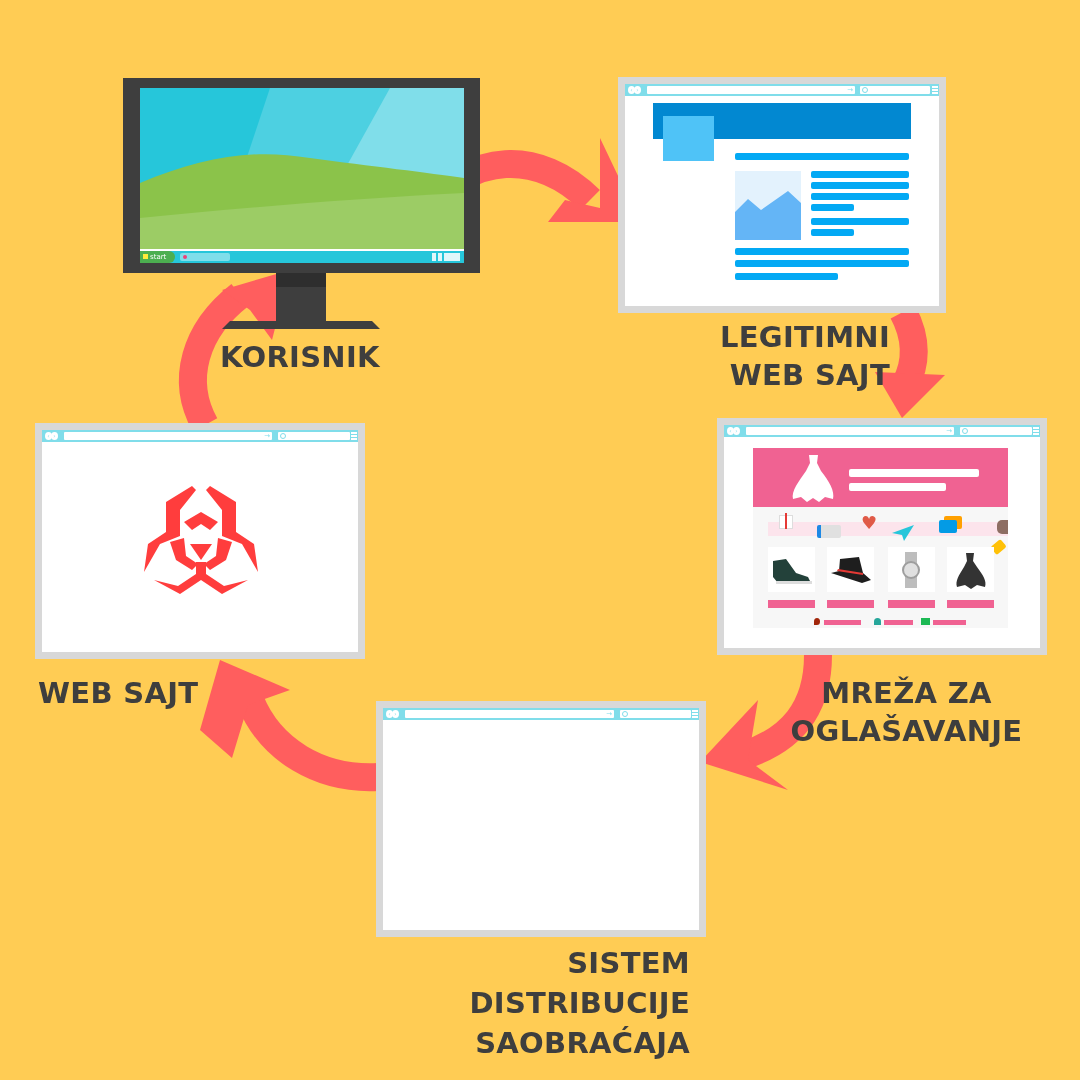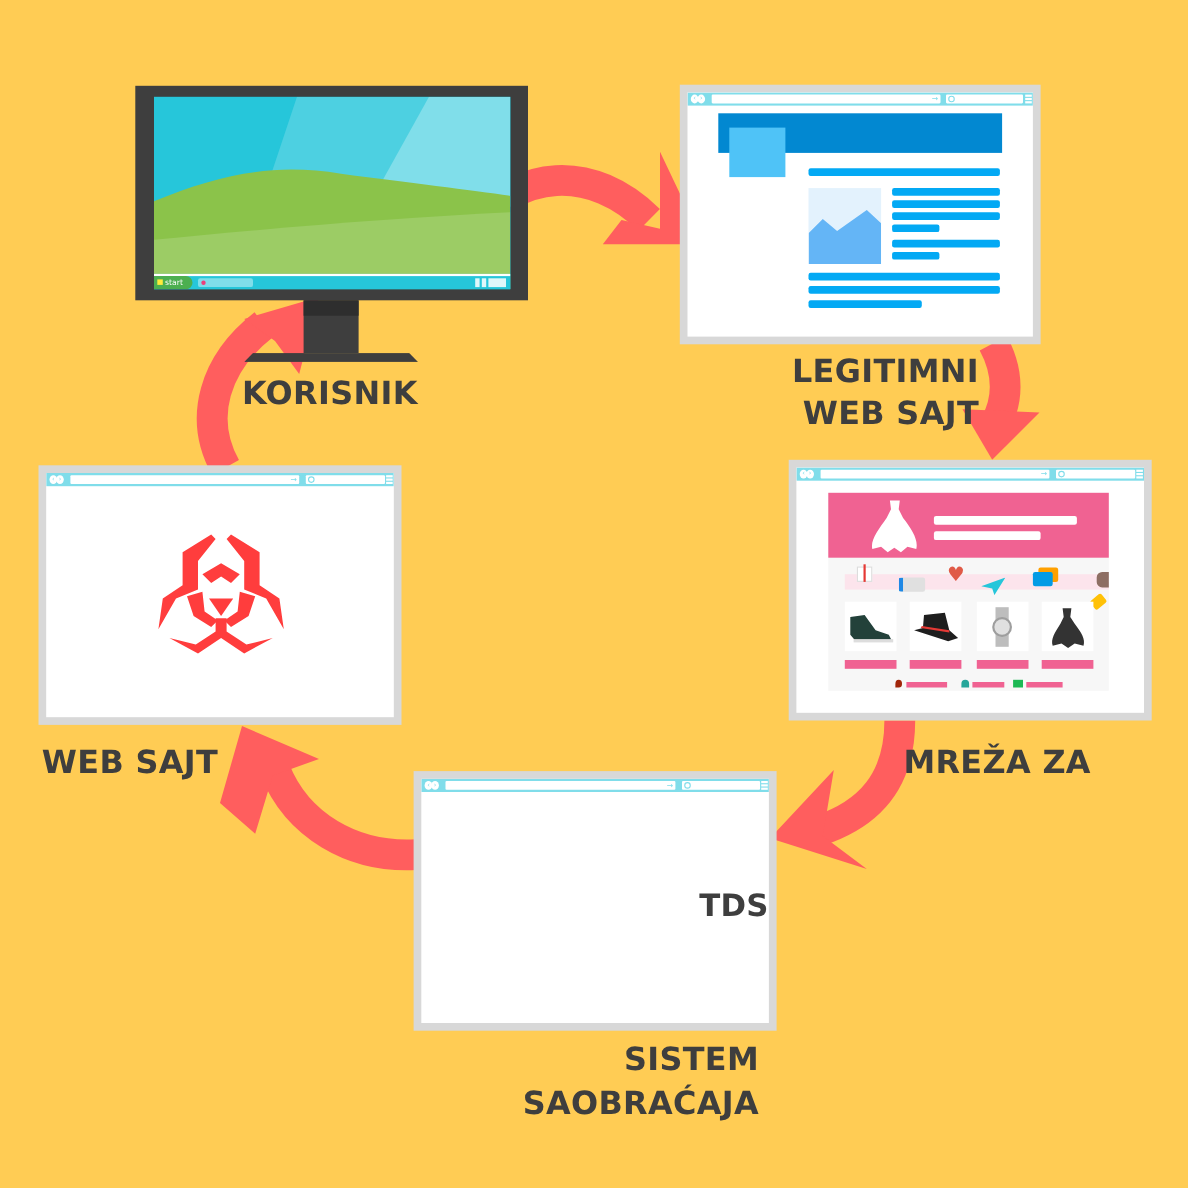--- a/index.html
+++ b/index.html
@@ -218,20 +218,21 @@
     <span class="abs" style="left:90px;top:193px;width:6px;height:7px;background:#A1260A;border-radius:50% 50% 50% 0"></span>
     <div class="pink" style="left:100px;top:195px;width:37px;height:5px"></div>
     <span class="abs" style="left:150px;top:193px;width:7px;height:7px;background:#26A69A;border-radius:50% 50% 0 0"></span>
     <div class="pink" style="left:160px;top:195px;width:29px;height:5px"></div>
     <span class="abs" style="left:197px;top:193px;width:9px;height:7px;background:#1DB954"></span>
     <div class="pink" style="left:209px;top:195px;width:33px;height:5px"></div>
   </div>
 </div>
 <div class="label" style="left:785px;top:674px;text-align:center;width:243px;z-index:3">
   <div style="padding-right:0">MREŽA ZA</div>
+    <div>OGLAŠAVANJE</div>
 </div>
 
 <div class="browser" style="left:376px;top:701px;width:330px;height:236px;z-index:2">
   <div class="inner">
     <div class="bar">
       <div class="nav">
           <i style="left:0">‹</i>
           <i style="left:6px">›</i>
         </div>
       <div class="url" style="width:209px">
@@ -239,25 +240,25 @@
         </div>
       <div class="srch" style="left:237px;width:71px">
           <span class="mag"></span>
         </div>
       <div class="menu">
           <b></b>
           <b></b>
           <b></b>
         </div>
     </div>
-    <div class="label center" style="left:0;top:97px;width:316px;font-size:28px">TDS</div>
   </div>
 </div>
 <div class="label center" style="left:390px;top:943px;width:300px;z-index:3;line-height:40px">
   <div>SISTEM</div>
+    <div>DISTRIBUCIJE</div>
     <div>SAOBRAĆAJA</div>
 </div>
 
 <div class="browser" style="left:35px;top:423px;width:330px;height:236px;z-index:2">
   <div class="inner">
     <div class="bar">
       <div class="nav">
           <i style="left:0">‹</i>
           <i style="left:6px">›</i>
         </div>

